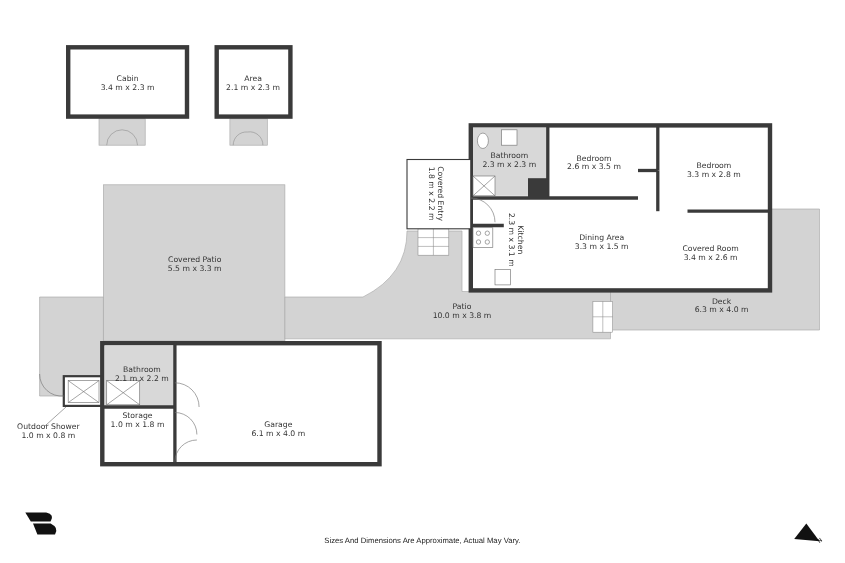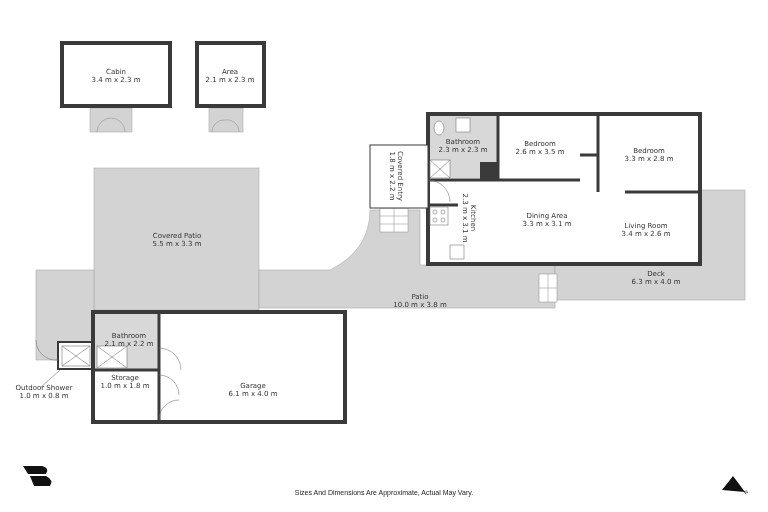--- a/index.html
+++ b/index.html
@@ -124,31 +124,31 @@
 <div class="lbl" style="left:649px;top:155px">
     <span>Bedroom</span>
     <span>3.3 m x 2.8 m</span>
   </div>
 <div class="lbl vert" style="left:469px;top:218px">
     <span>Kitchen</span>
     <span>2.3 m x 3.1 m</span>
   </div>
 <div class="lbl" style="left:547px;top:220px">
     <span>Dining Area</span>
-    <span>3.3 m x 3.1 m</span>
+    <span>3.3 m x 1.5 m</span>
   </div>
 <div class="lbl" style="left:646px;top:230px">
-    <span>Living Room</span>
+    <span>Covered Room</span>
     <span>3.4 m x 2.6 m</span>
   </div>
 <div class="lbl" style="left:656px;top:278px">
     <span>Deck</span>
     <span>6.3 m x 4.0 m</span>
   </div>
-<div class="lbl" style="left:420px;top:301px">
+<div class="lbl" style="left:420px;top:283px">
     <span>Patio</span>
     <span>10.0 m x 3.8 m</span>
   </div>
 <div class="lbl" style="left:129px;top:340px">
     <span>Bathroom</span>
     <span>2.1 m x 2.2 m</span>
   </div>
 <div class="lbl" style="left:253px;top:390px">
     <span>Garage</span>
     <span>6.1 m x 4.0 m</span>

